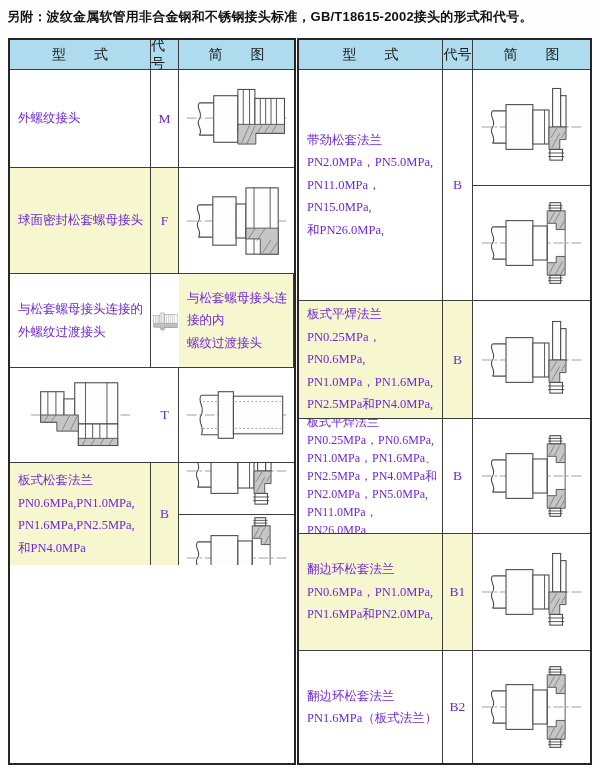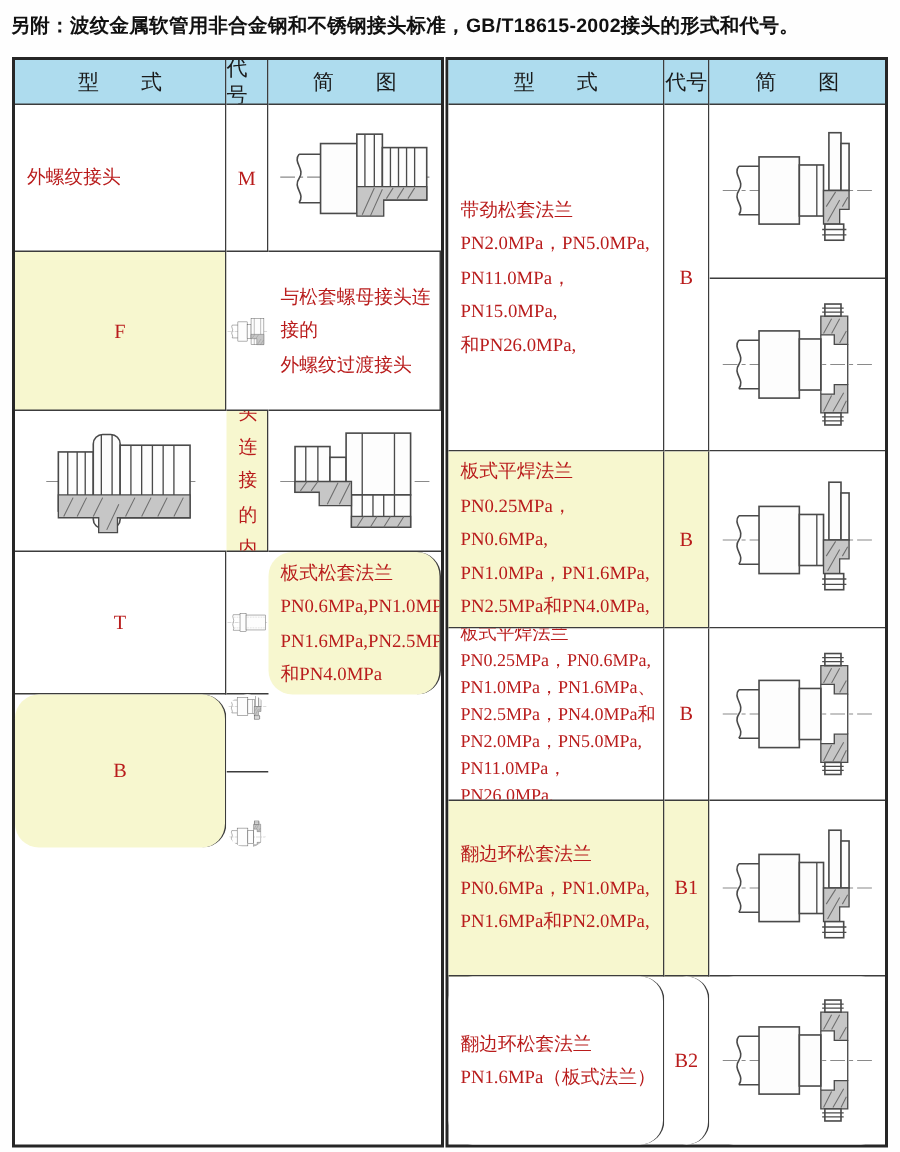--- a/index.html
+++ b/index.html
@@ -8,23 +8,23 @@
   .title{position:absolute;top:8px;left:7px;font-size:13px;font-weight:700;color:#111;
          letter-spacing:.2px;white-space:nowrap;}
   .tbl{position:absolute;top:38px;background:#fff;border:2px solid #262626;display:grid;box-sizing:border-box;}
   #tblL{left:8px;width:288px;height:727px;
         grid-template-columns:141px 28px 1fr;
         grid-template-rows:30px 98px 106px 94px 95px 102px 1fr;}
   #tblR{left:297px;width:295px;height:727px;
         grid-template-columns:144px 30px 1fr;
         grid-template-rows:30px 231px 118px 115px 117px 1fr;}
   .c{border-right:1px solid #3c3c3c;border-bottom:1px solid #3c3c3c;box-sizing:border-box;
-     display:flex;align-items:center;justify-content:center;overflow:hidden;background:#fff;color:#b91c1c;}
+     display:flex;align-items:center;justify-content:center;overflow:hidden;background:#fff;color:#6d28d9;}
   .c.last{border-right:none;}
-  .c.bot{border-bottom:none;border-radius:16px;}
+  .c.bot{border-bottom:none;}
   .hd{background:var(--header-bg,#aedcee);font-size:14px;color:#1a1a1a;}
   .yel{background:var(--highlight-bg,#f7f7cf);}
   .cL{justify-content:flex-start;padding:4px 4px 4px 8px;white-space:pre-line;
       font-size:12.5px;line-height:1.8;font-family:"Liberation Serif",serif;}
   .cL.dense{line-height:1.5;font-size:12px;}
   .code{font-family:"Liberation Serif",serif;font-size:13.5px;}
   .dcell{padding:0;flex-direction:column;}
   .half{flex:1;width:100%;display:flex;align-items:center;justify-content:center;background:#fff;}
   .half+.half{border-top:1px solid #3c3c3c;}
   svg.dg{width:110px;height:86px;display:block;}
@@ -140,20 +140,21 @@
     <div class="c hd last">简　　图</div>
 
     <div class="c cL">外螺纹接头</div>
     <div class="c code">M</div>
     <div class="c last">
       <svg class="dg" viewBox="0 0 118 96">
           <use href="#g-m"></use>
         </svg>
     </div>
 
+    <div class="c cL yel">球面密封松套螺母接头</div>
     <div class="c code yel">F</div>
     <div class="c last">
       <svg class="dg" viewBox="0 0 118 96">
           <use href="#g-f"></use>
         </svg>
     </div>
 
     <div class="c cL">与松套螺母接头连接的
 外螺纹过渡接头</div>
     <div class="c last">

